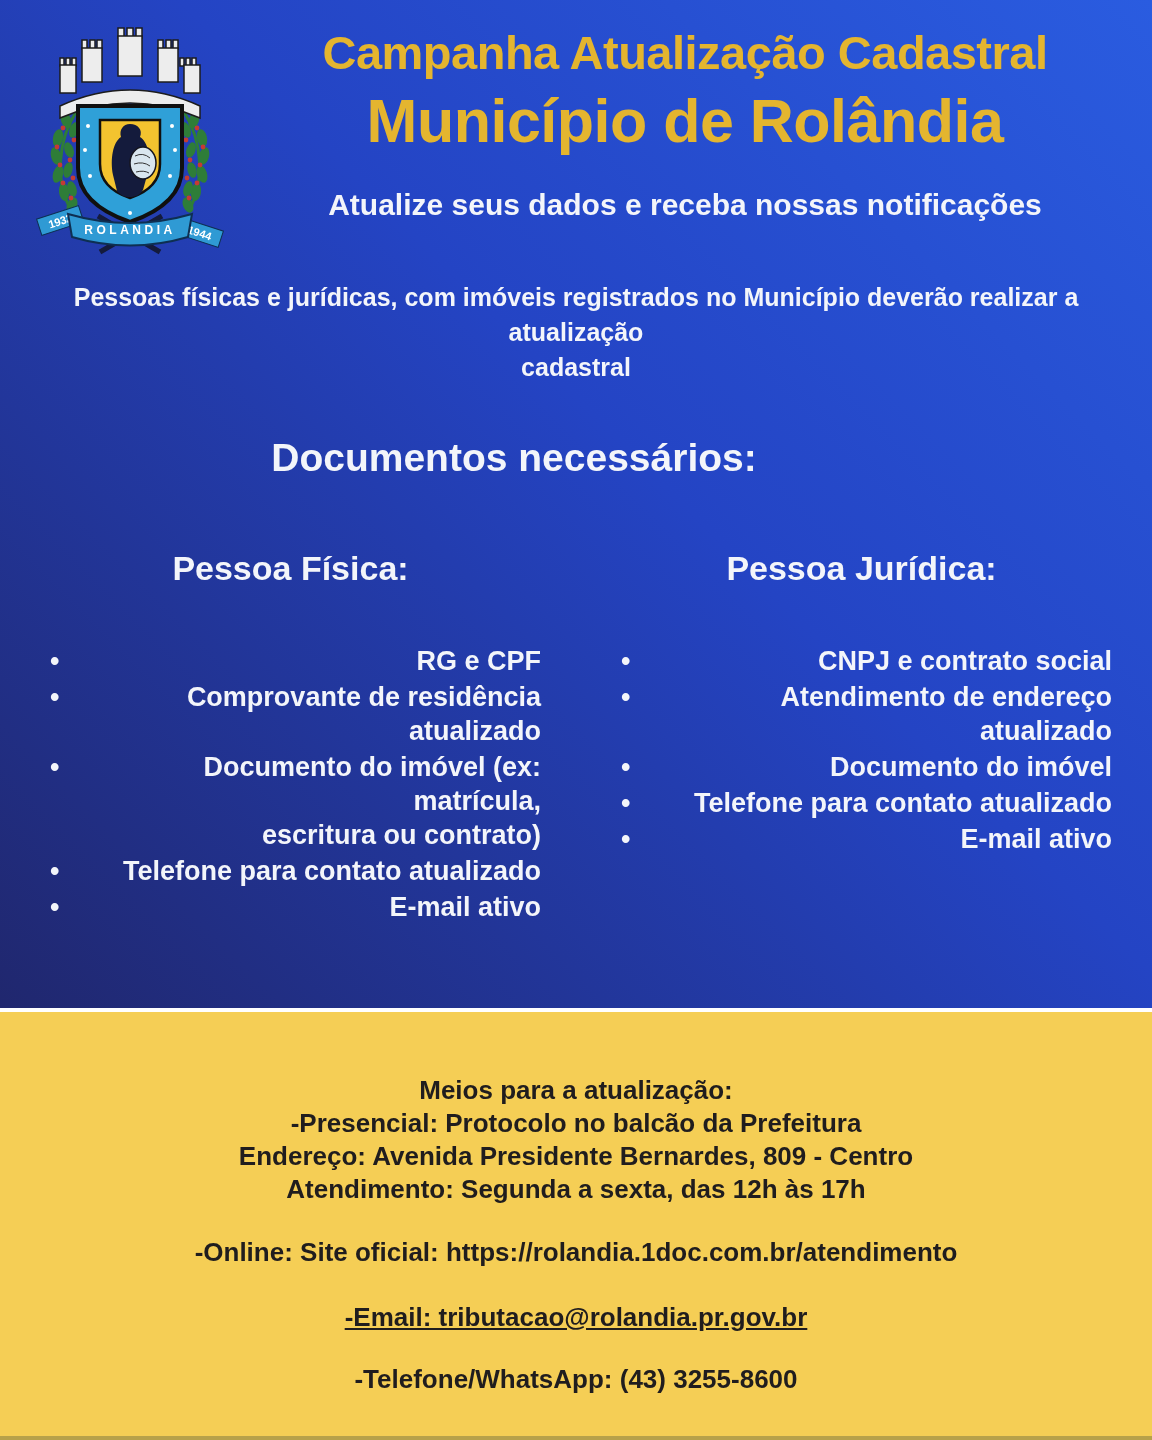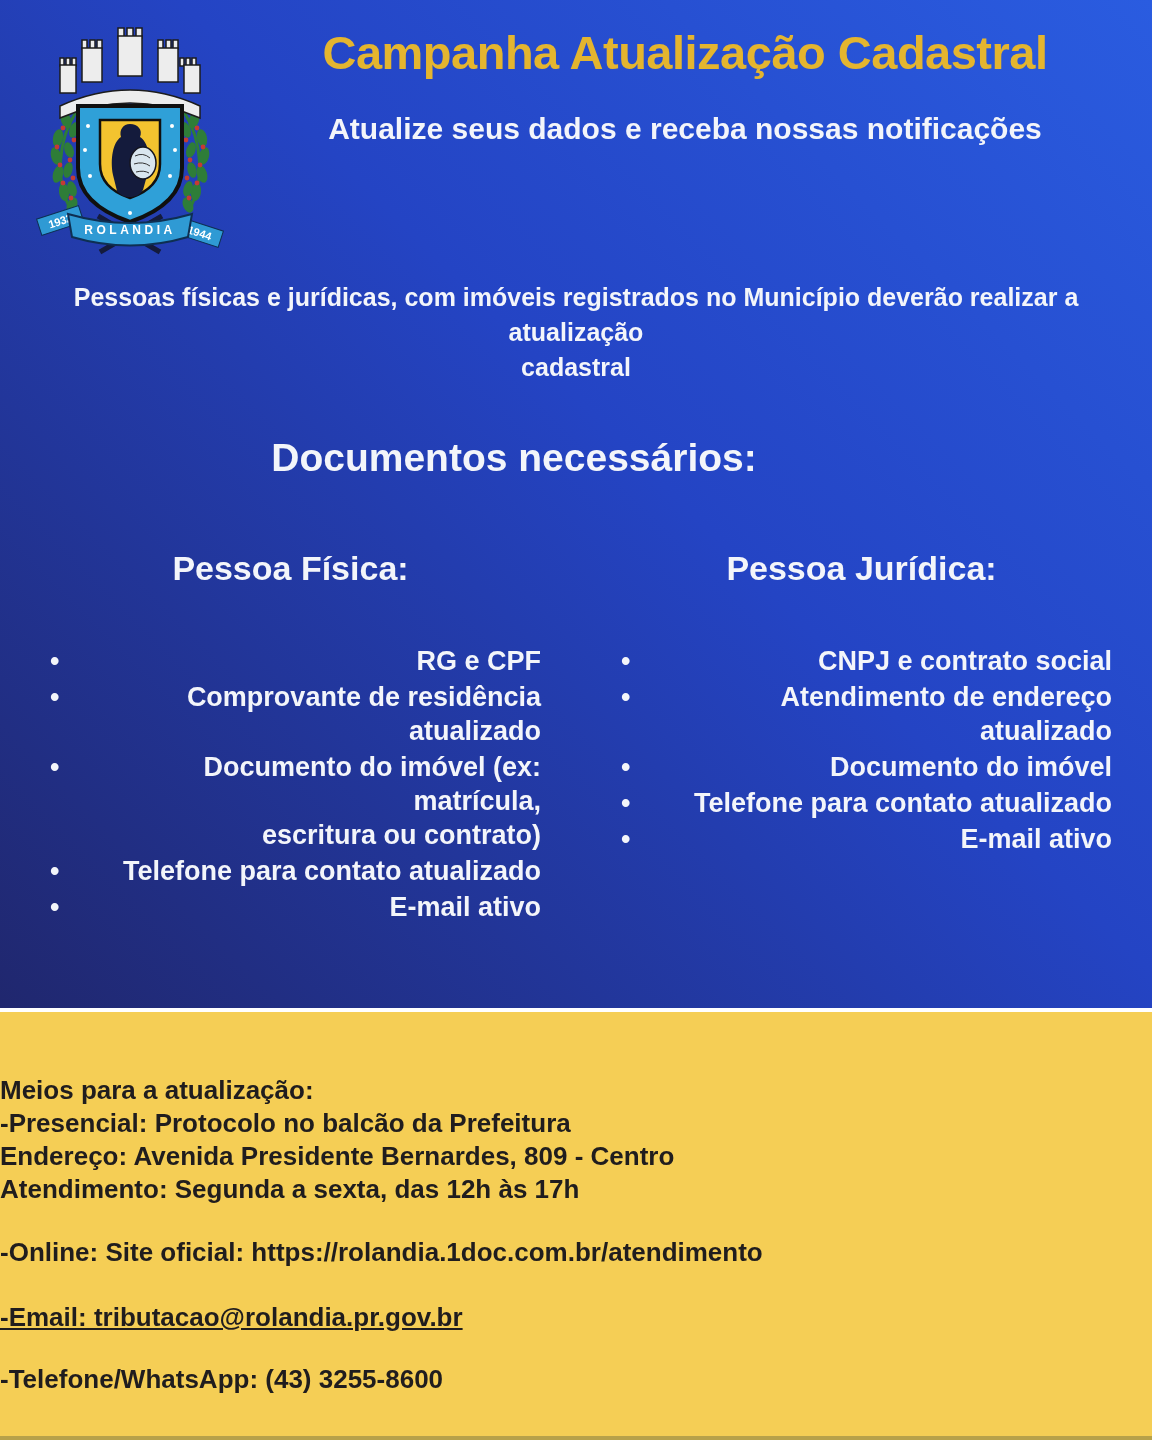--- a/index.html
+++ b/index.html
@@ -32,21 +32,21 @@
     color:var(--white-text);font-size:39px;line-height:44px;}
 
   .columns{position:absolute;top:548px;left:0;width:1152px;padding:0 40px;display:flex;gap:70px;}
   .col{flex:1;min-width:0;}
   .col-heading{margin:0 0 56px 0;text-align:center;color:var(--white-text);font-size:34px;line-height:40px;}
   .doc-list{list-style:none;margin:0;padding:0;color:var(--white-text);font-size:27px;line-height:34px;text-align:right;}
   .doc-list li{position:relative;padding-left:31px;margin-bottom:2px;white-space:pre-line;}
   .doc-list li::before{content:"•";position:absolute;left:10px;top:0;}
 
   .footer{position:absolute;top:1012px;left:0;width:1152px;height:428px;padding-top:62px;
-    text-align:left;color:var(--ink);font-size:26px;line-height:33px;}
+    text-align:center;color:var(--ink);font-size:26px;line-height:33px;}
   .footer .line{margin:0;}
   .footer .line-online{margin-top:30px;}
   .footer .line-email{margin-top:32px;text-decoration:underline;}
   .footer .line-phone{margin-top:29px;}
 </style>
 </head>
 <body>
 
 <div class="poster">
 
@@ -137,20 +137,21 @@
       <text x="170" y="229" text-anchor="middle" font-size="11" font-weight="bold" fill="#FFFFFF">1944</text>
     </g>
     <g>
       <path d="M38,206 Q100,224 162,206 L158,229 Q100,246 42,229 Z" stroke="#0E2F52" stroke-width="2" fill="#2F9AD4"></path>
       <text x="100" y="226" text-anchor="middle" font-size="12" font-weight="bold" letter-spacing="3.5" fill="#FFFFFF">ROLANDIA</text>
     </g>
   </svg>
 
   <div class="titles">
     <div class="title-1">Campanha Atualização Cadastral</div>
+    <div class="title-2">Município de Rolândia</div>
     <div class="subtitle">Atualize seus dados e receba nossas notificações</div>
   </div>
 
   <div class="intro">Pessoas físicas e jurídicas, com imóveis registrados no Município deverão realizar a atualização
 cadastral</div>
 
   <div class="doc-heading">Documentos necessários:</div>
 
   <div class="columns">
     <div class="col">

